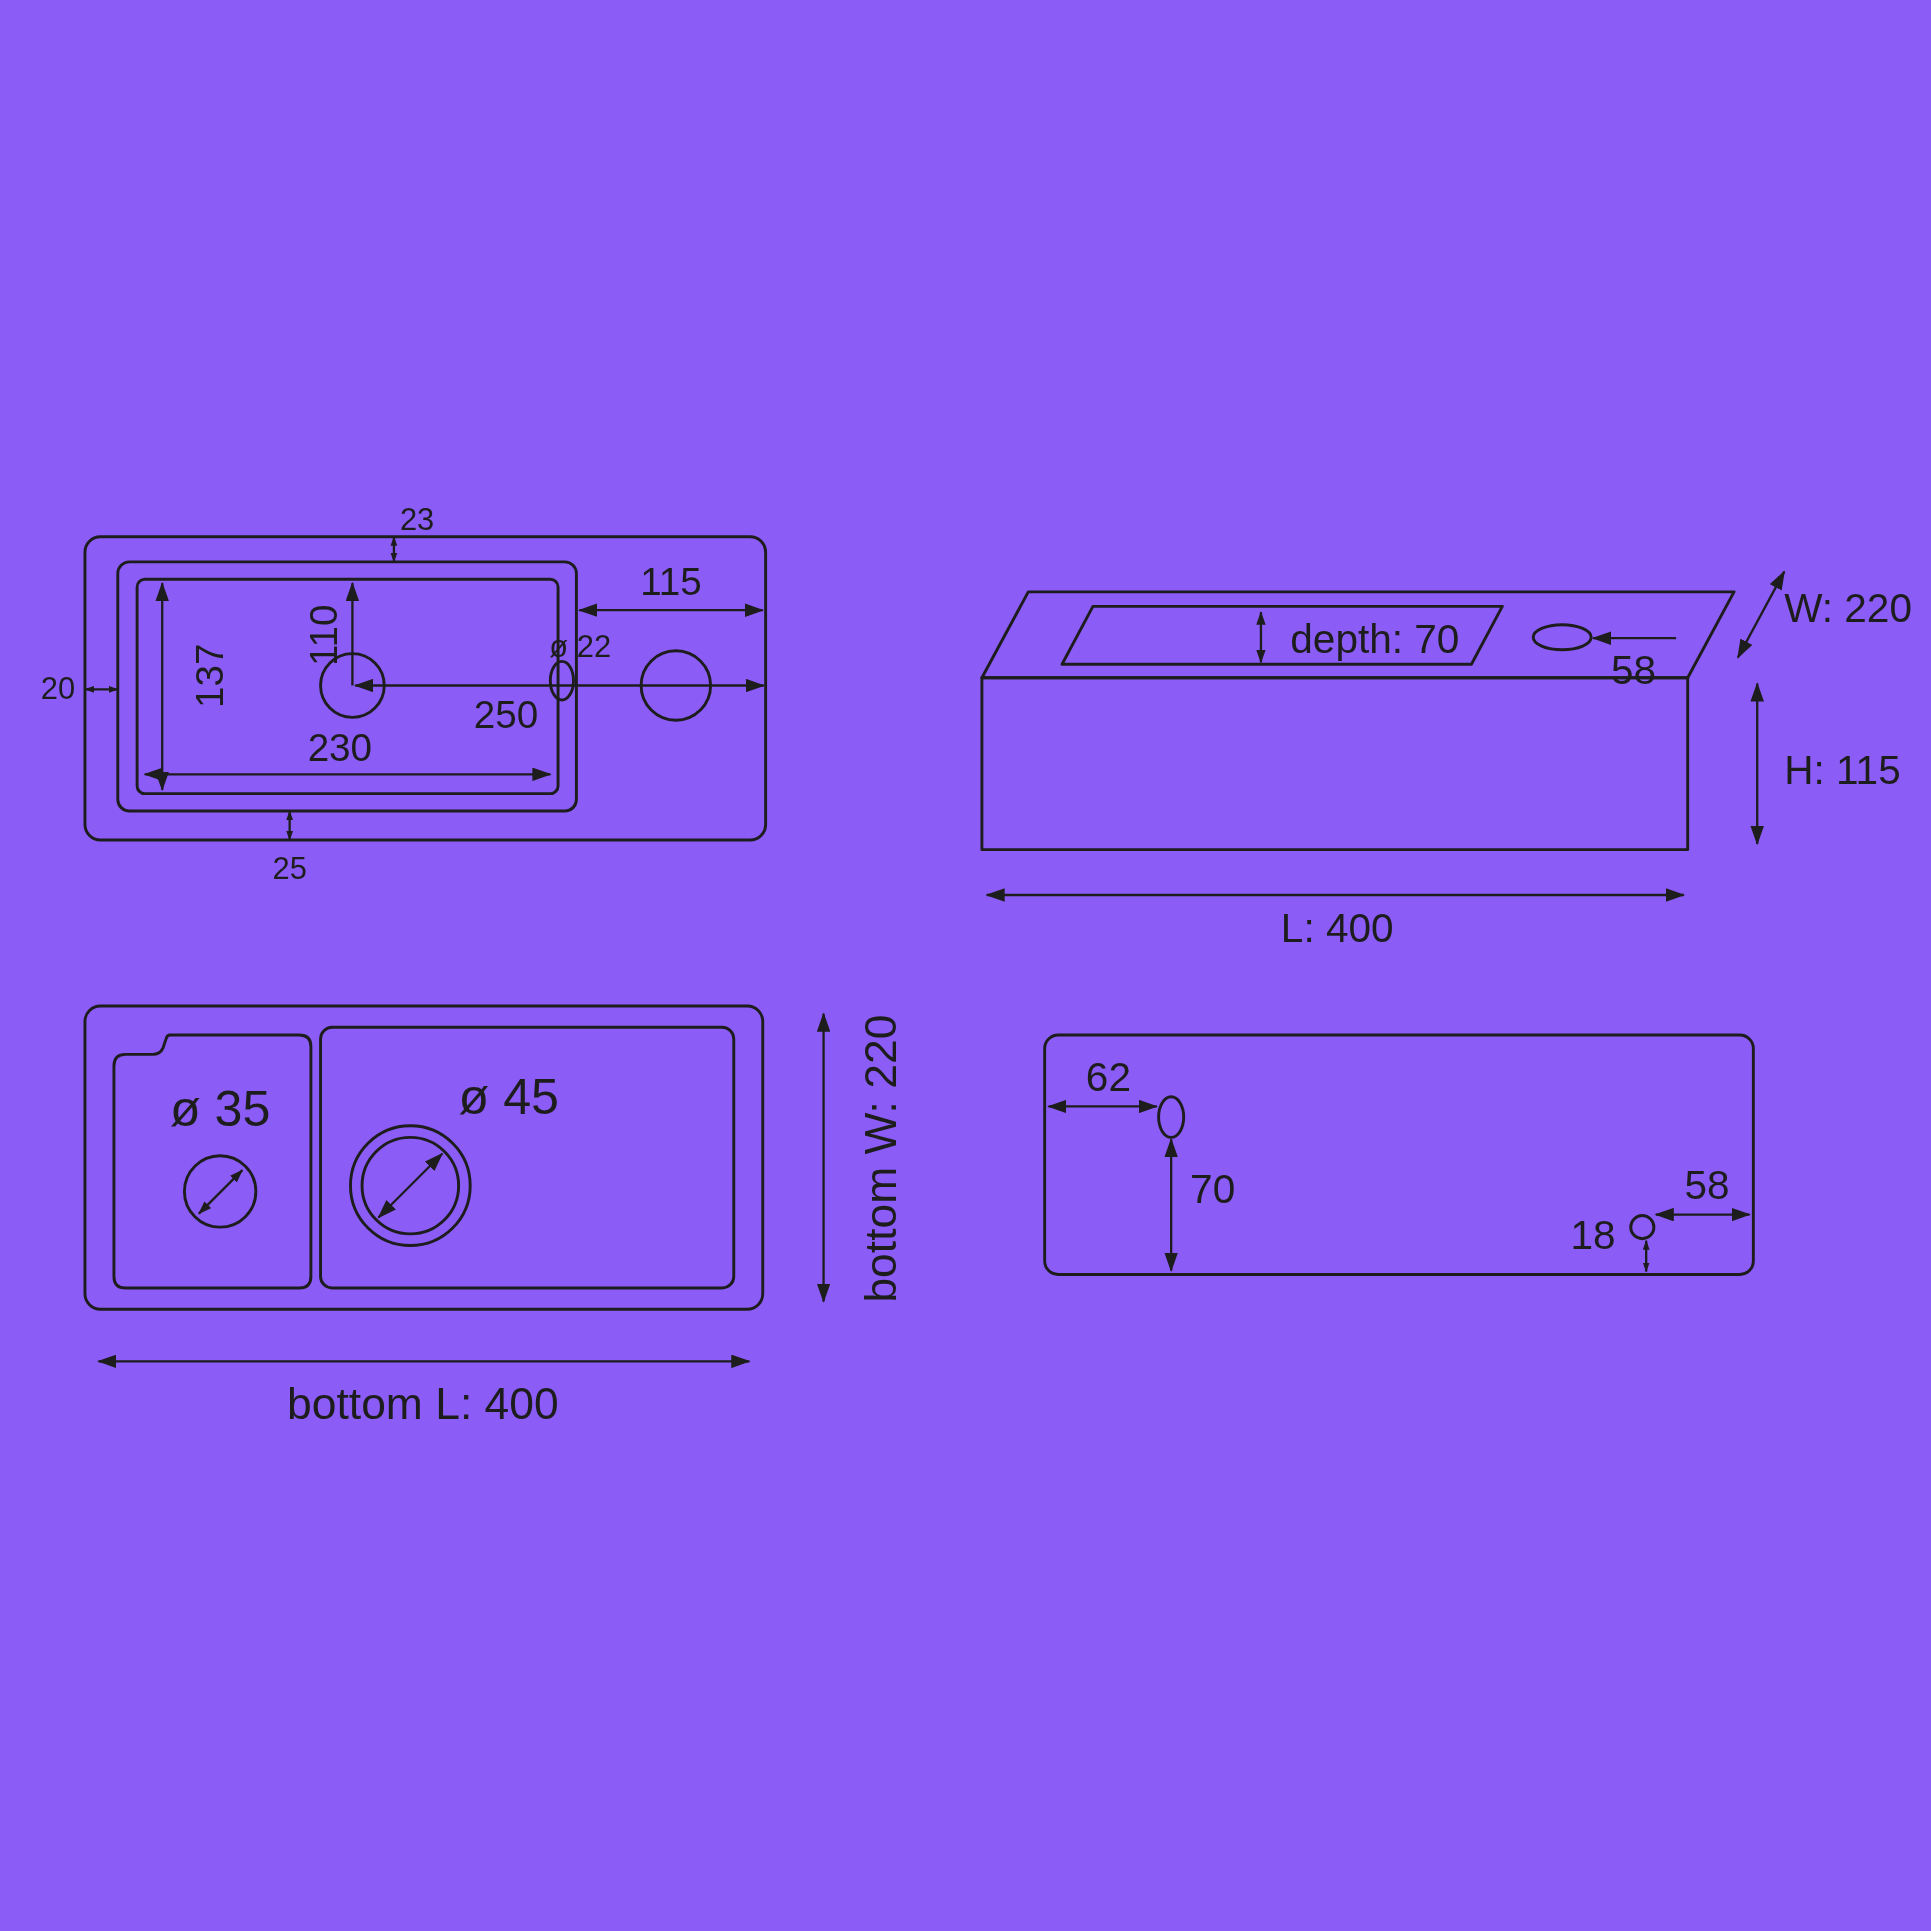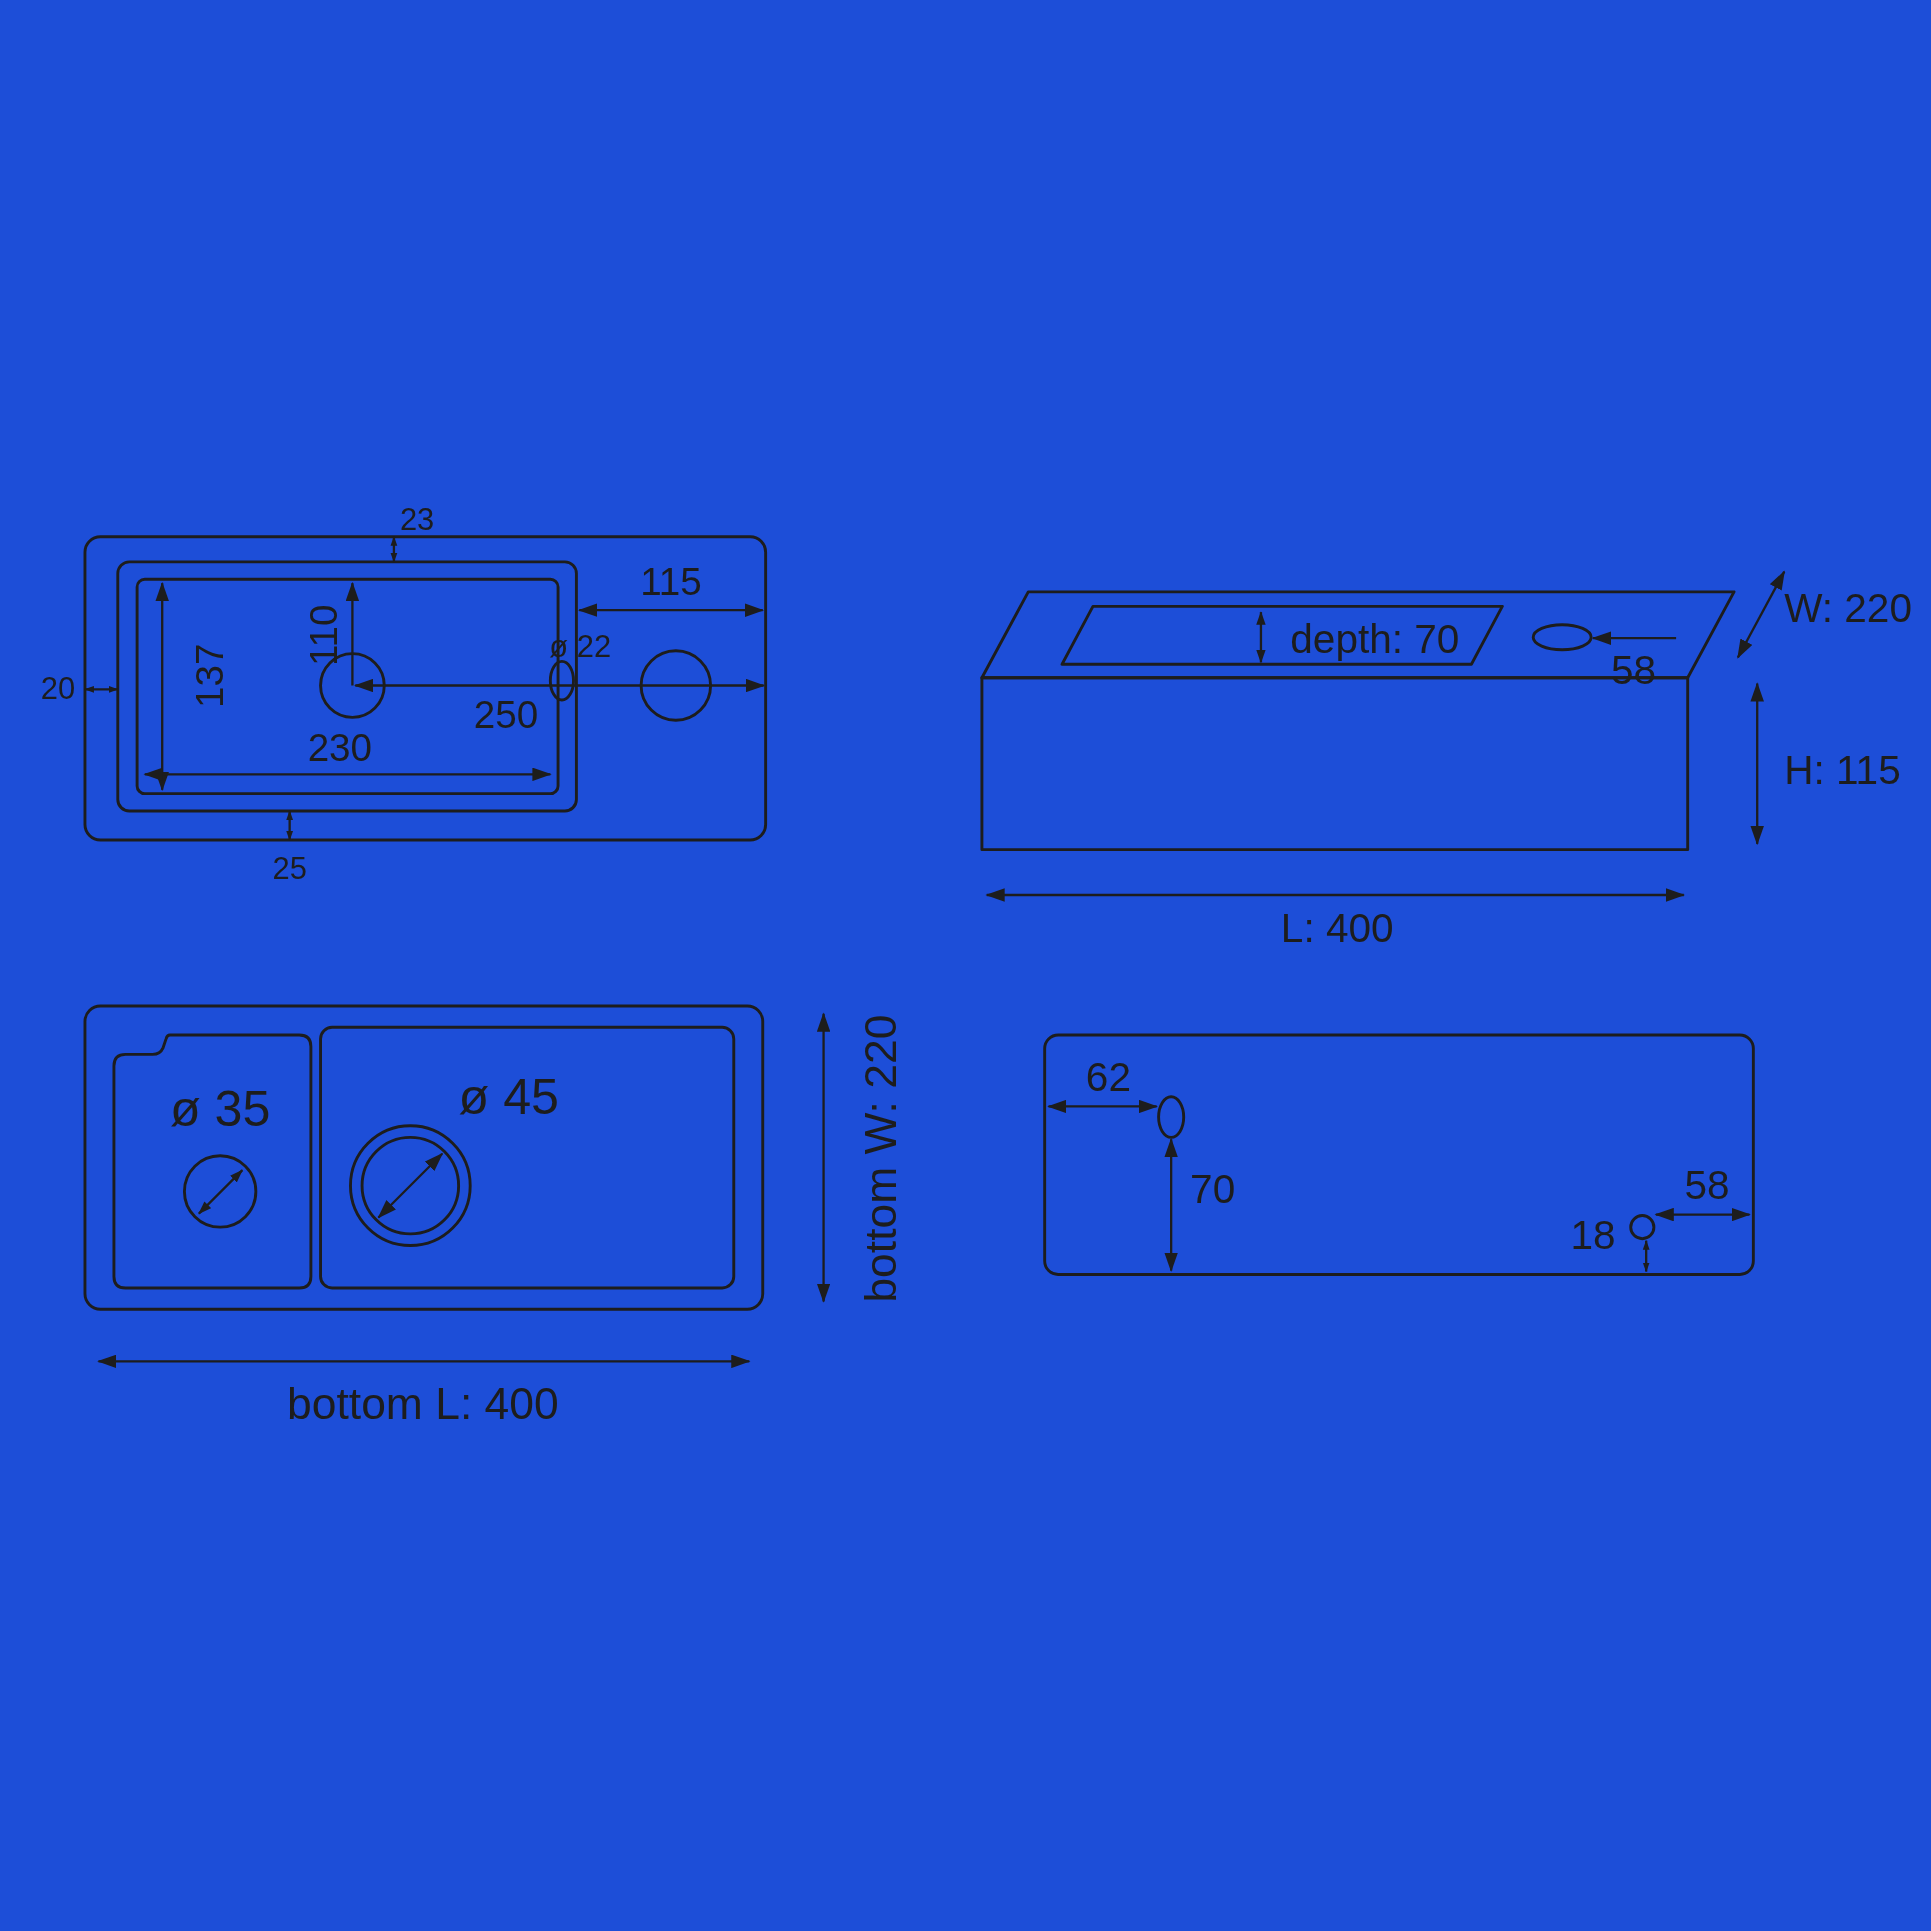--- a/index.html
+++ b/index.html
@@ -1,17 +1,17 @@
 <!DOCTYPE html>
 <html style="--line: #1d1d1d;"><head>
 <meta charset="utf-8">
 <style>
   :root { --line: #1d1d1d; }
   html, body { margin: 0; padding: 0; background: #ffffff; }
-  .stage { width: 1931px; height: 1931px; position: relative; background: #1d4ed8; }
+  .stage { width: 1931px; height: 1931px; position: relative; background: #8b5cf6; }
   svg { display: block; }
   .outline { fill: none; stroke: var(--line); stroke-width: 3; stroke-linejoin: round; }
   .dim { fill: none; stroke: var(--line); stroke-width: 2.4; }
   .mk { fill: var(--line); }
   text { font-family: "Liberation Sans", sans-serif; fill: var(--line); }
   .t32 { font-size: 32px; }
   .t40 { font-size: 40px; }
   .t42 { font-size: 42px; }
   .t46 { font-size: 46px; }
   .t52 { font-size: 52px; }

